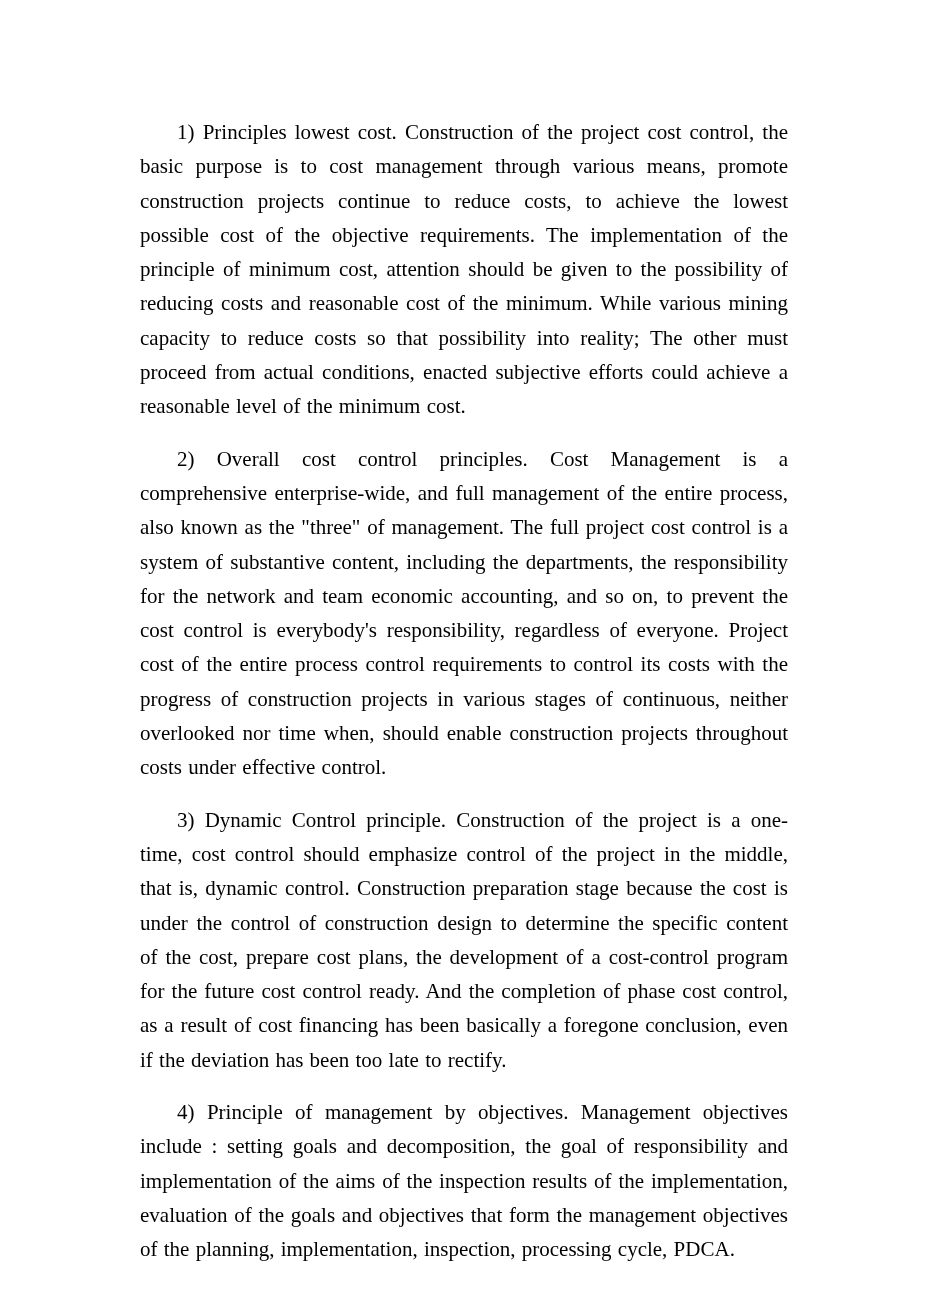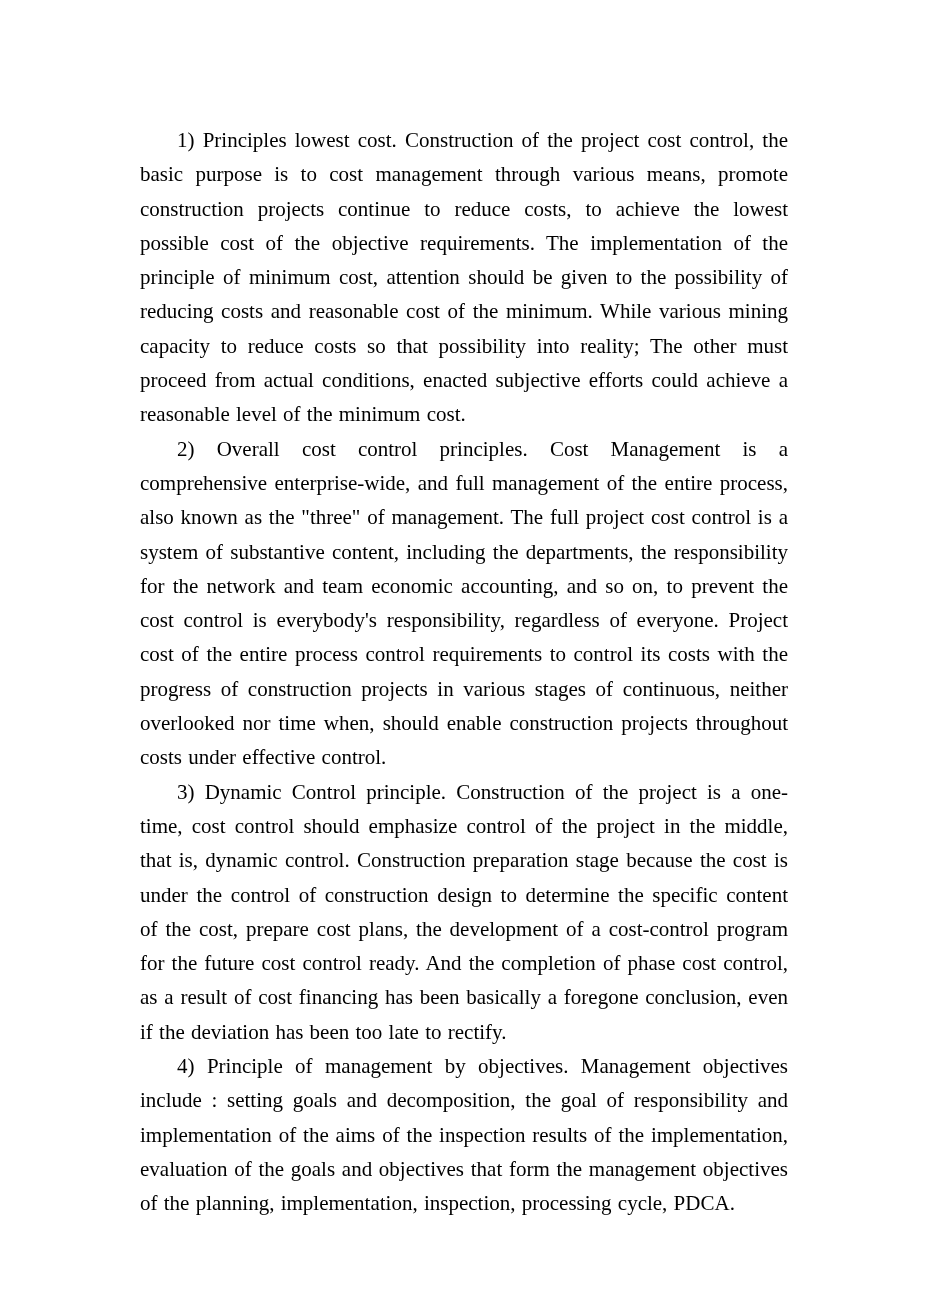--- a/index.html
+++ b/index.html
@@ -10,37 +10,38 @@
   .page {
     position: relative;
     width: 926px;
     height: 1309px;
     background: #ffffff;
     overflow: hidden;
     font-family: "Liberation Serif", "DejaVu Serif", serif;
   }
   .content {
     position: absolute;
-    top: 16px;
+    top: 8px;
     left: 0;
     box-sizing: border-box;
     width: 926px;
     padding: 107px 138px 0 140px;
     color: #000000;
   }
   .content p {
     margin: 0;
     font-size: 21px;
     line-height: 34.3px;
     text-align: justify;
     text-indent: 37px;
     color: #000000;
     word-spacing: 1px;
   }
   .content p + p {
+    margin-top: 18px;
   }
 </style>
 </head>
 <body>
 
 <div class="page">
   <div class="content">
     <p>1) Principles lowest cost. Construction of the project cost control, the basic purpose is to cost management through various means, promote construction projects continue to reduce costs, to achieve the lowest possible cost of the objective requirements. The implementation of the principle of minimum cost, attention should be given to the possibility of reducing costs and reasonable cost of the minimum. While various mining capacity to reduce costs so that possibility into reality; The other must proceed from actual conditions, enacted subjective efforts could achieve a reasonable level of the minimum cost.</p>
     <p>2) Overall cost control principles. Cost Management is a comprehensive enterprise-wide, and full management of the entire process, also known as the "three" of management. The full project cost control is a system of substantive content, including the departments, the responsibility for the network and team economic accounting, and so on, to prevent the cost control is everybody's responsibility, regardless of everyone. Project cost of the entire process control requirements to control its costs with the progress of construction projects in various stages of continuous, neither overlooked nor time when, should enable construction projects throughout costs under effective control.</p>
     <p>3) Dynamic Control principle. Construction of the project is a one-time, cost control should emphasize control of the project in the middle, that is, dynamic control. Construction preparation stage because the cost is under the control of construction design to determine the specific content of the cost, prepare cost plans, the development of a cost-control program for the future cost control ready. And the completion of phase cost control, as a result of cost financing has been basically a foregone conclusion, even if the deviation has been too late to rectify.</p>

